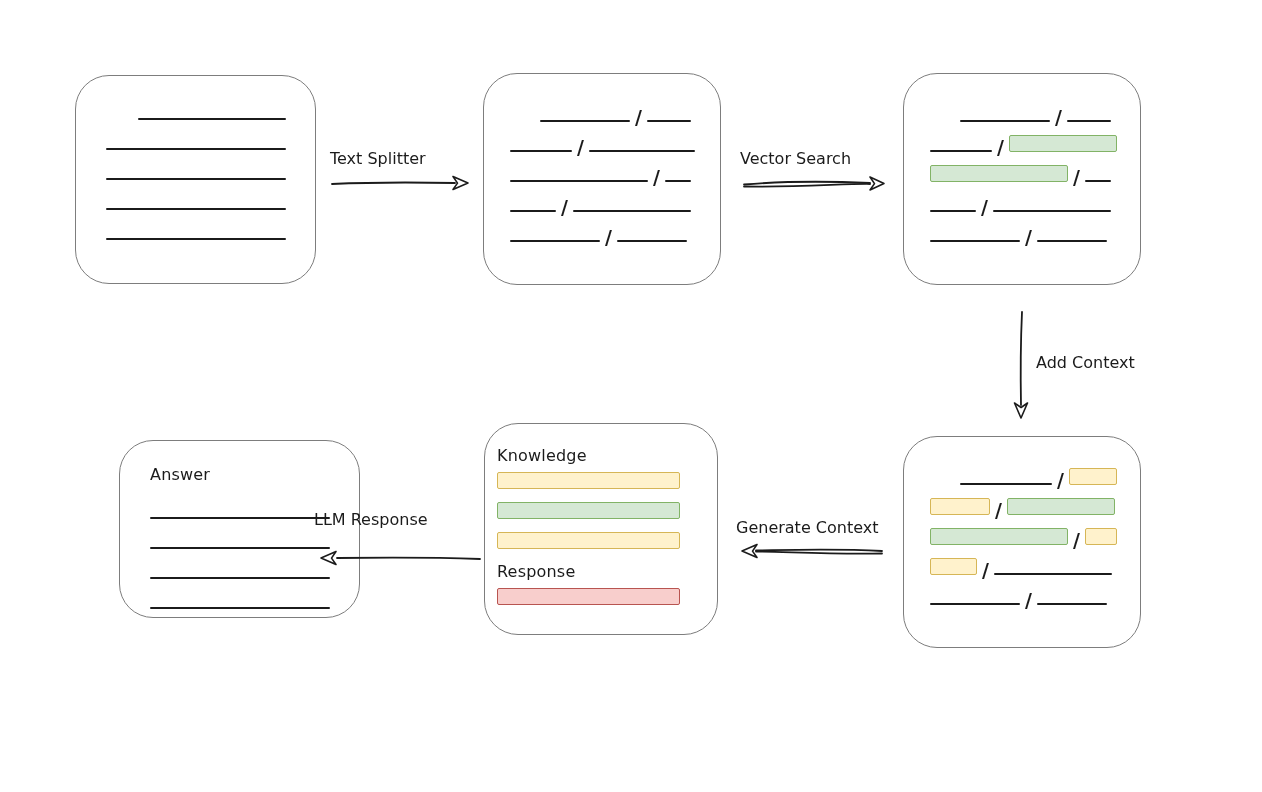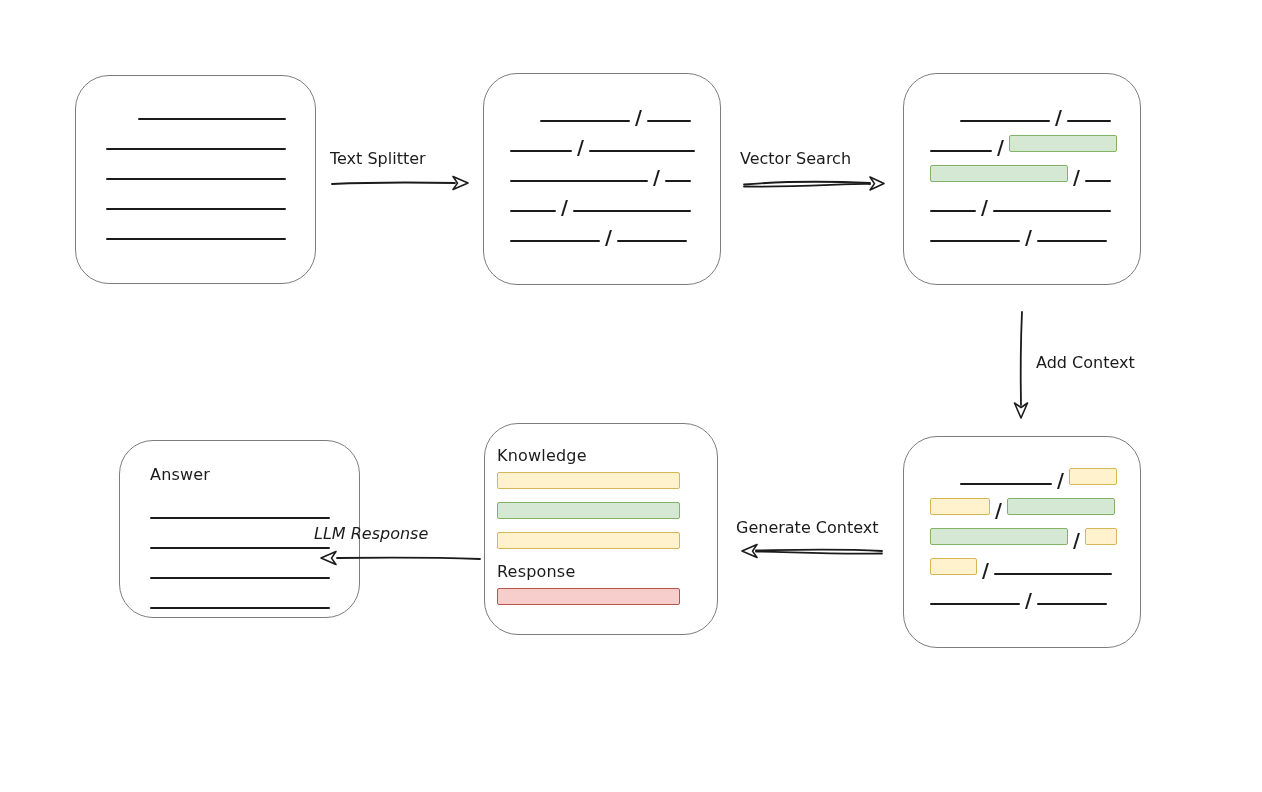--- a/index.html
+++ b/index.html
@@ -52,21 +52,21 @@
   .arrow path { stroke: var(--stroke, #1b1b1b); stroke-width: 1.8; fill: none; stroke-linecap: round; }
   .arrow path.head { fill: #ffffff; stroke-width: 1.6; stroke-linejoin: round; }
   .arrow-label {
     position: absolute; font-size: 16px; text-align: left;
     white-space: nowrap; color: var(--stroke, #1b1b1b);
   }
   .lbl-text-splitter   { left: 330px; width: 140px; top: 149px; }
   .lbl-vector-search   { left: 740px; width: 148px; top: 149px; }
   .lbl-add-context     { left: 1036px; top: 353px; text-align: left; }
   .lbl-generate-prompt { left: 736px; width: 150px; top: 518px; }
-  .lbl-llm-response    { left: 314px; width: 166px; top: 524px; font-style: italic; }
+  .lbl-llm-response    { left: 314px; width: 166px; top: 510px; }
 
   .svg-text-splitter   { left: 330px; top: 170px; }
   .svg-vector-search   { left: 742px; top: 170px; }
   .svg-add-context     { left: 1008px; top: 310px; }
   .svg-generate-prompt { left: 738px; top: 538px; }
   .svg-llm-response    { left: 316px; top: 545px; }
 
   .caption {
     position: absolute; left: 786px; top: 683px;
     font-size: 18px; white-space: nowrap; color: var(--stroke, #1b1b1b);

